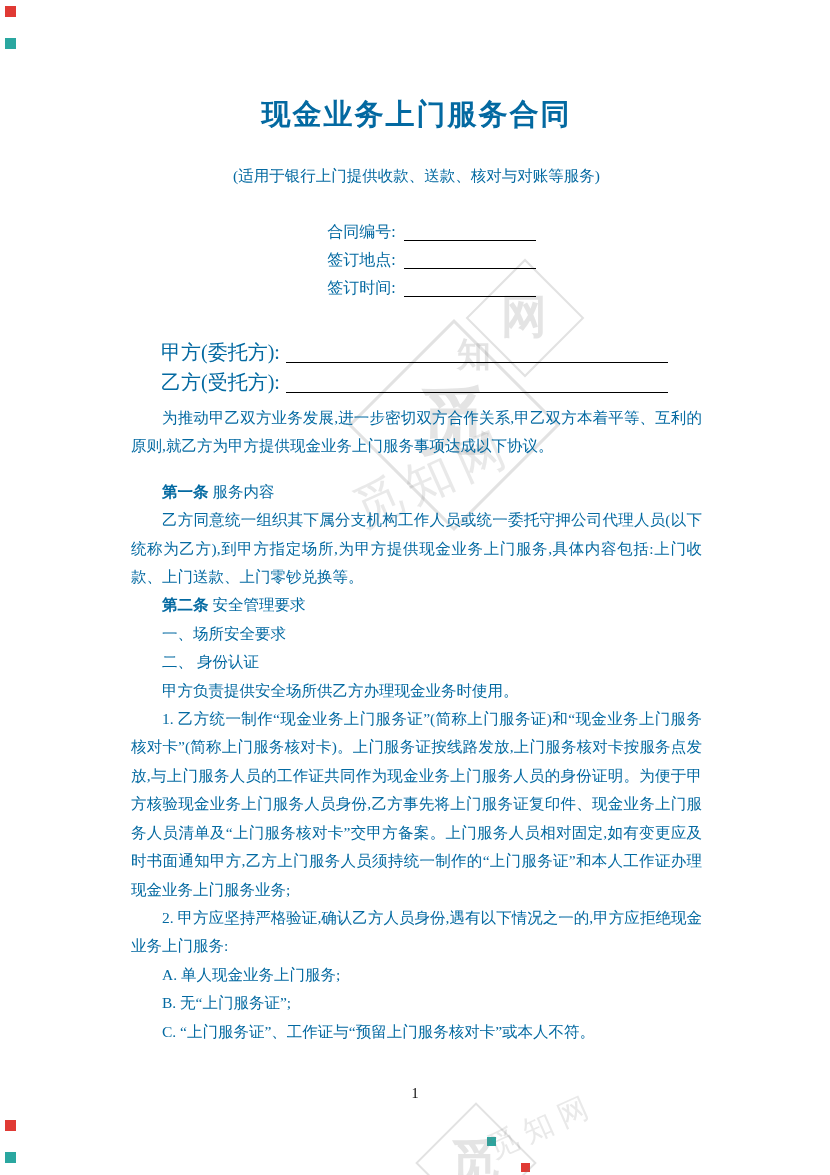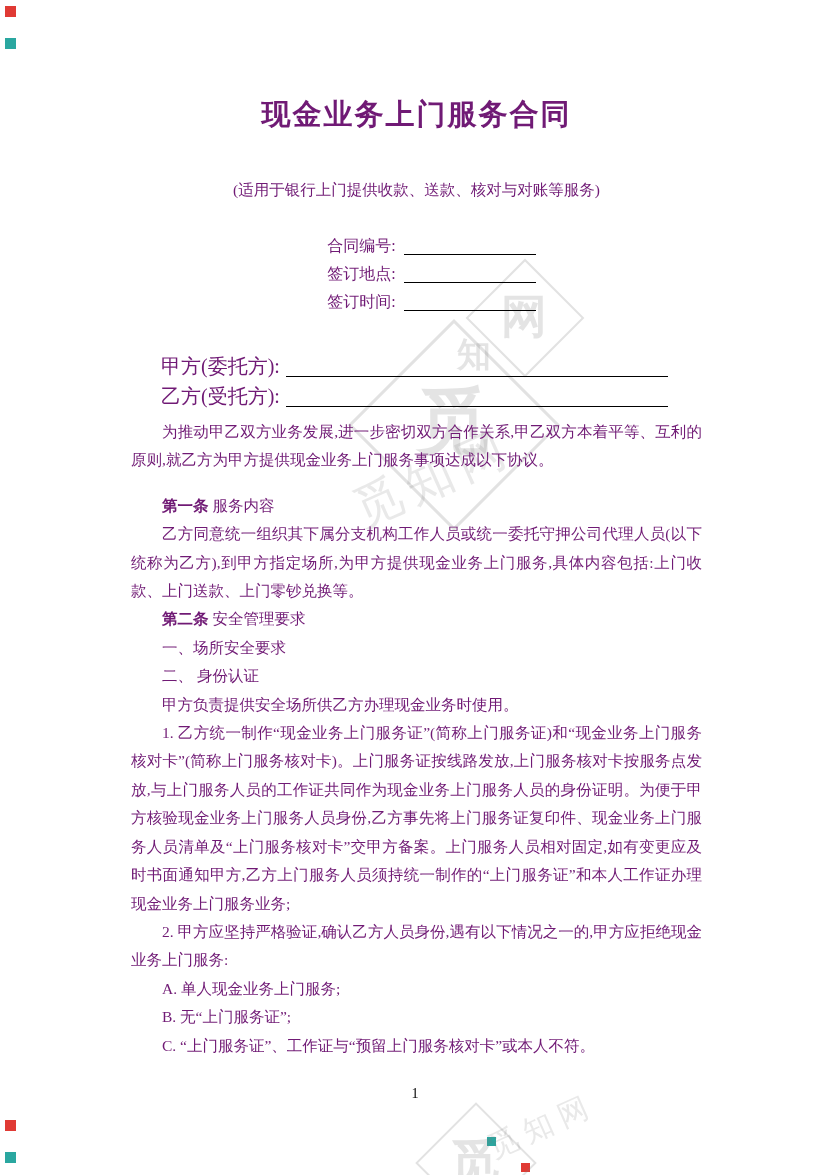--- a/index.html
+++ b/index.html
@@ -14,34 +14,34 @@
     overflow: hidden;
     margin: 0 auto;
   }
 
   .content {
     position: absolute;
     left: 131px;
     top: 0;
     width: 571px;
     font-size: 15.5px;
-    color: #701a75;
+    color: #0369a1;
   }
 
   .title {
     margin-top: 96px;
     text-align: center;
     font-size: 29px;
     font-weight: 700;
     letter-spacing: 2px;
     line-height: 36px;
   }
 
   .subtitle {
-    margin-top: 47px;
+    margin-top: 33px;
     text-align: center;
     font-size: 15.5px;
     line-height: 22px;
   }
 
   .meta { margin-top: 31px; padding-left: 30px; }
   .meta-row { line-height: 28px; font-size: 16px; white-space: nowrap; text-align: center; }
   .blank {
     display: inline-block;
     height: 14px;

